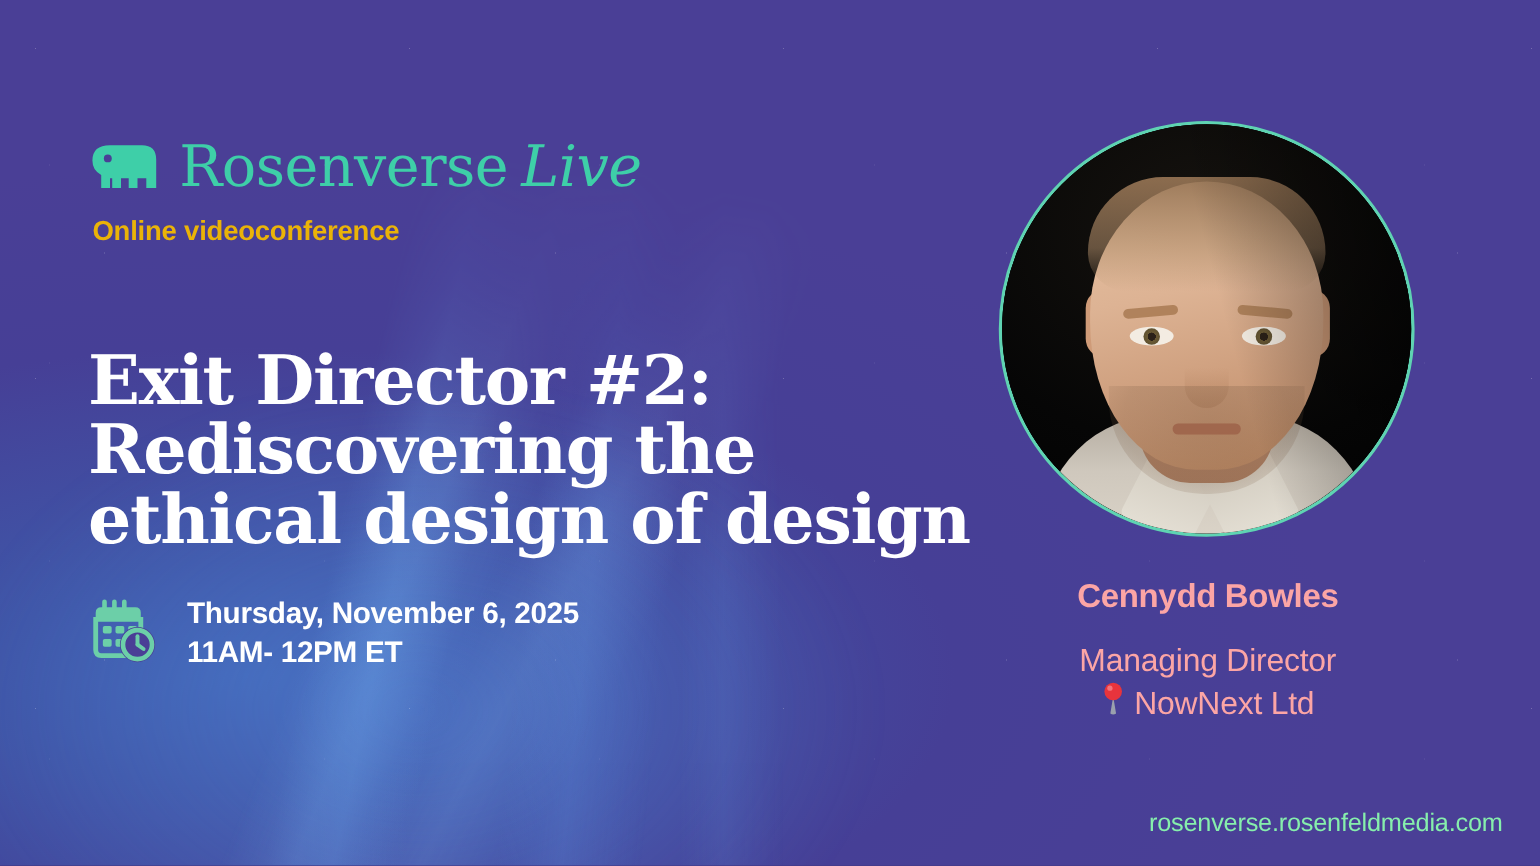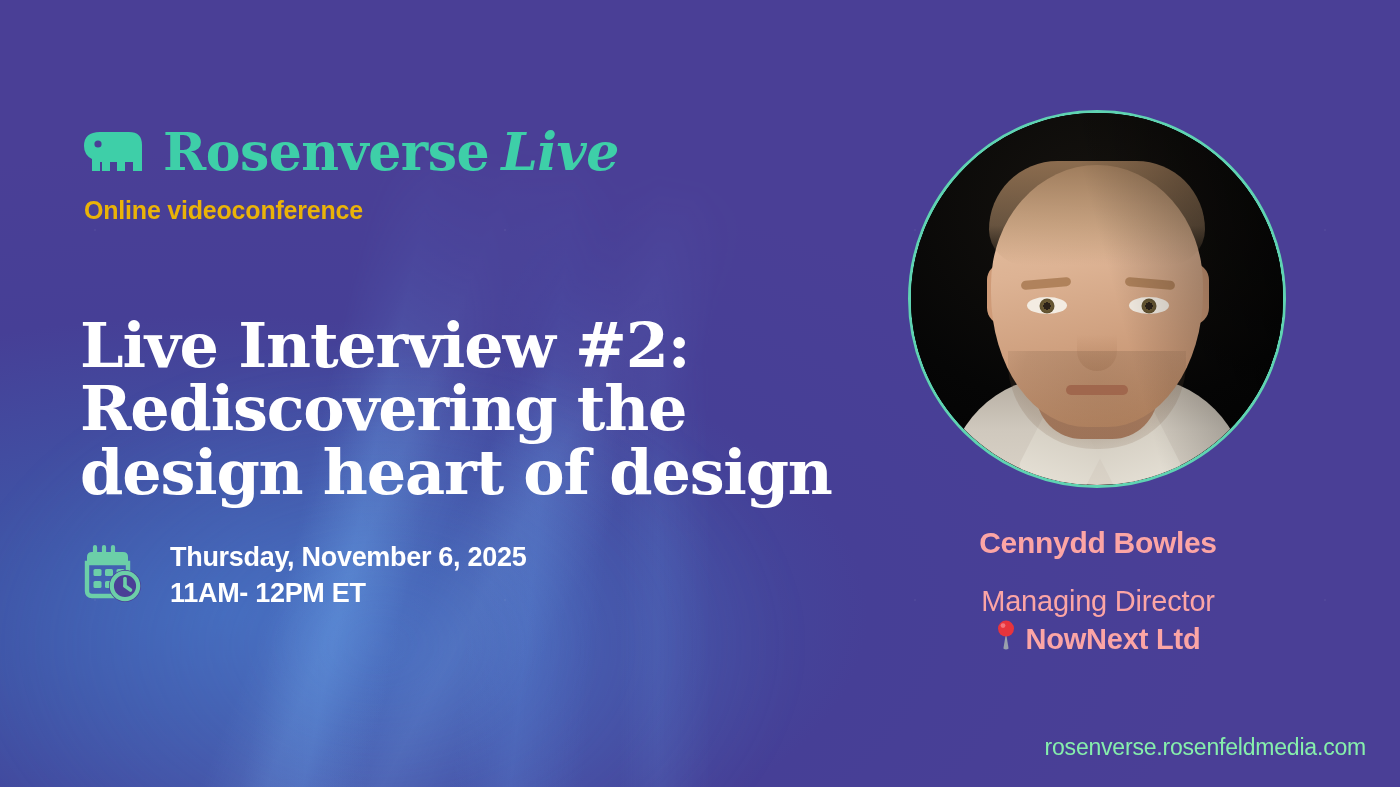--- a/index.html
+++ b/index.html
@@ -82,21 +82,21 @@
     top: 126px;
     left: 0;
     display: flex;
     align-items: center;
     gap: 17px;
   }
   .elephant-icon { display: block; }
   .brand-word {
     font-family: "DejaVu Serif", serif;
     font-size: 52px;
-    font-weight: 700;
+    font-weight: 400;
     color: #3ecfa8;
     letter-spacing: -0.5px;
     line-height: 1;
     white-space: nowrap;
   }
   .brand-word .live {
     font-style: italic;
     padding-left: 12px;
   }
 
@@ -291,21 +291,21 @@
   }
   .speaker-role {
     font-size: 29px;
     font-weight: 400;
     line-height: 1.28;
     letter-spacing: -0.2px;
     margin-top: 22px;
   }
   .speaker-company {
     font-size: 29px;
-    font-weight: 700;
+    font-weight: 400;
     line-height: 1.28;
     letter-spacing: -0.2px;
     display: flex;
     align-items: center;
     justify-content: center;
     gap: 8px;
   }
   .pin-icon { display: block; flex: none; }
 
   .site-url {
@@ -339,23 +339,23 @@
         </svg>
       </span>
       <span class="brand-word">
         <span>Rosenverse</span><span class="live">Live</span>
       </span>
     </div>
 
     <div class="subtitle">Online videoconference</div>
 
     <h1 class="headline">
-      <span class="hl-line">Live Interview #2:</span>
+      <span class="hl-line">Exit Director #2:</span>
       <span class="hl-line">Rediscovering the</span>
-      <span class="hl-line">design heart of design</span>
+      <span class="hl-line">ethical design of design</span>
     </h1>
 
     <div class="datetime-row">
       <span class="cal-icon">
         <svg width="62" height="62" viewBox="0 0 62 62" aria-hidden="true">
           <g fill="none" stroke="#6ccfa8" stroke-width="4.2" stroke-linecap="round">
             <path d="M13 10 L13 4"></path>
             <path d="M22 10 L22 4"></path>
             <path d="M31 10 L31 4"></path>
           </g>

